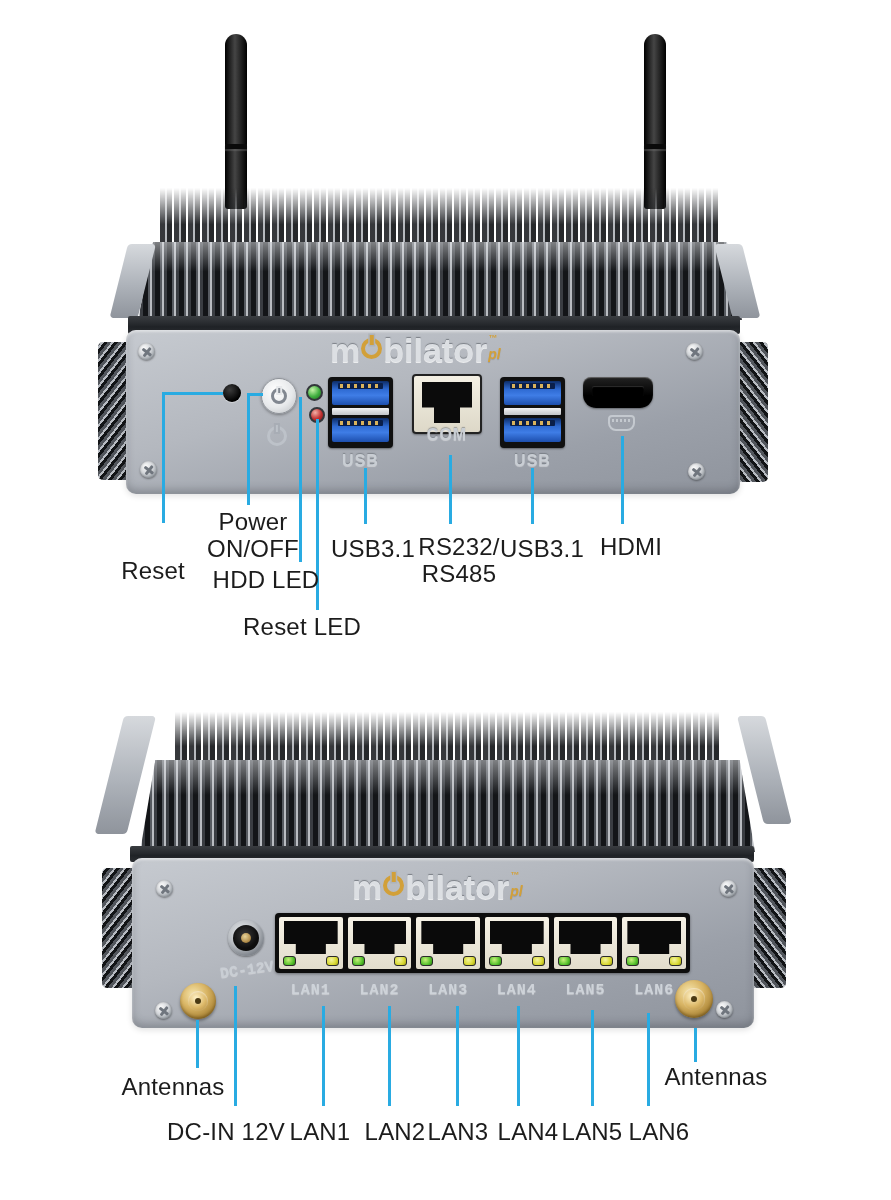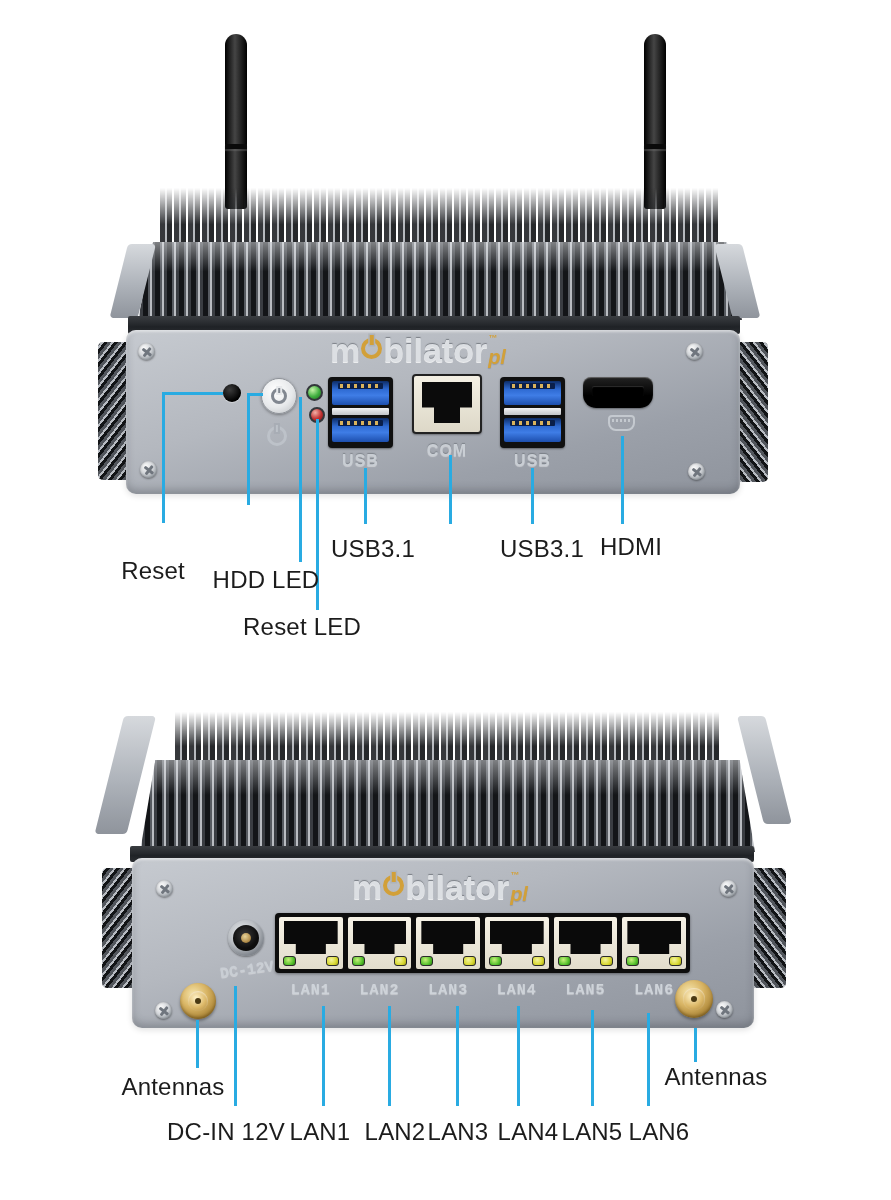--- a/index.html
+++ b/index.html
@@ -46,21 +46,21 @@
   
   .logo{position:absolute;display:flex;align-items:flex-start;font-weight:bold;font-size:34px;
         line-height:1;color:#dcdfe3;letter-spacing:0;
         text-shadow:0 1px 0 rgba(255,255,255,.7),0 -1px 1px rgba(105,110,118,.8),0 0 2px rgba(255,255,255,.35);}
   .logo .po{display:inline-block;width:21px;height:21px;border:4.5px solid var(--gold,#d2a039);
         border-radius:50%;margin:5px 1px 0;position:relative;box-sizing:border-box;}
   .logo .po::before{content:"";position:absolute;left:50%;top:-7px;transform:translateX(-50%);
         width:4.5px;height:10px;background:var(--gold,#d2a039);box-shadow:0 0 0 1.5px #aeb3ba;}
   .logo .sub{display:flex;flex-direction:column;align-items:flex-start;margin-left:1px;}
   .logo .tm{font-size:9px;color:var(--gold,#d2a039);text-shadow:none;margin-top:1px;}
-  .logo .pl{font-size:20px;font-style:italic;color:var(--gold,#d2a039);margin-top:4px;
+  .logo .pl{font-size:14px;font-style:italic;color:var(--gold,#d2a039);margin-top:4px;
         text-shadow:0 1px 1px rgba(0,0,0,.15);}
 
   
   .pwrbtn{position:absolute;width:34px;height:34px;border-radius:50%;border:1px solid #8f9399;
         background:radial-gradient(circle at 40% 35%,#fff,#e7e9eb 55%,#bbbec2);
         box-shadow:0 1px 3px rgba(0,0,0,.35);}
   .pwrglyph{position:absolute;box-sizing:border-box;border-radius:50%;}
   .pwrglyph::before{content:"";position:absolute;left:50%;top:-32%;transform:translateX(-50%);
         width:16%;height:52%;background:inherit;}
   .pg-btn{left:9px;top:9px;width:16px;height:16px;border:3px solid #818790;}
@@ -168,21 +168,21 @@
     <div class="usbstack" style="left:202px;top:47px;width:65px;height:71px;box-sizing:border-box;">
       <div class="usbport"></div>
       <div class="usbdiv"></div>
       <div class="usbport"></div>
     </div>
     <div class="print" style="left:202px;top:122px;width:65px;">USB</div>
 
     <div class="rjcom" style="left:286px;top:44px;width:70px;height:60px;box-sizing:border-box;">
       <div class="cav"></div>
     </div>
-    <div class="print" style="left:286px;top:112px;width:70px;">COM</div>
+    <div class="print" style="left:286px;top:96px;width:70px;">COM</div>
 
     <div class="usbstack" style="left:374px;top:47px;width:65px;height:71px;box-sizing:border-box;">
       <div class="usbport"></div>
       <div class="usbdiv"></div>
       <div class="usbport"></div>
     </div>
     <div class="print" style="left:374px;top:122px;width:65px;">USB</div>
 
     <div class="hdmi" style="left:457px;top:47px;width:70px;height:31px;"></div>
     <div class="musb" style="left:482px;top:85px;"></div>
@@ -193,23 +193,27 @@
   <div class="lnh" style="left:247px;top:393px;width:16px;"></div>
   <div class="ln" style="left:247px;top:393px;height:112px;"></div>
   <div class="ln" style="left:299px;top:397px;height:165px;"></div>
   <div class="ln" style="left:316px;top:419px;height:191px;"></div>
   <div class="ln" style="left:364px;top:468px;height:56px;"></div>
   <div class="ln" style="left:449px;top:455px;height:69px;"></div>
   <div class="ln" style="left:531px;top:468px;height:56px;"></div>
   <div class="ln" style="left:621px;top:436px;height:88px;"></div>
 
   <div class="cl" style="left:153px;top:558px;">Reset</div>
+  <div class="cl" style="left:253px;top:509px;">Power
+ON/OFF</div>
   <div class="cl" style="left:266px;top:567px;">HDD LED</div>
   <div class="cl" style="left:302px;top:614px;">Reset LED</div>
   <div class="cl" style="left:373px;top:536px;">USB3.1</div>
+  <div class="cl" style="left:459px;top:534px;">RS232/
+RS485</div>
   <div class="cl" style="left:542px;top:536px;">USB3.1</div>
   <div class="cl" style="left:631px;top:534px;">HDMI</div>
 
   <div class="finsback" style="left:175px;top:712px;width:545px;height:62px;"></div>
   <div class="fins" style="left:140px;top:760px;width:615px;height:92px;"></div>
   <div class="endcap" style="left:124px;top:716px;width:32px;height:118px;transform:skewX(-14deg);"></div>
   <div class="endcap" style="left:737px;top:716px;width:28px;height:108px;transform:skewX(14deg);"></div>
   <div class="basestrip" style="left:130px;top:846px;width:624px;height:16px;"></div>
   <div class="sidefin" style="left:102px;top:868px;width:36px;height:120px;"></div>
   <div class="sidefin r" style="left:750px;top:868px;width:36px;height:120px;"></div>

